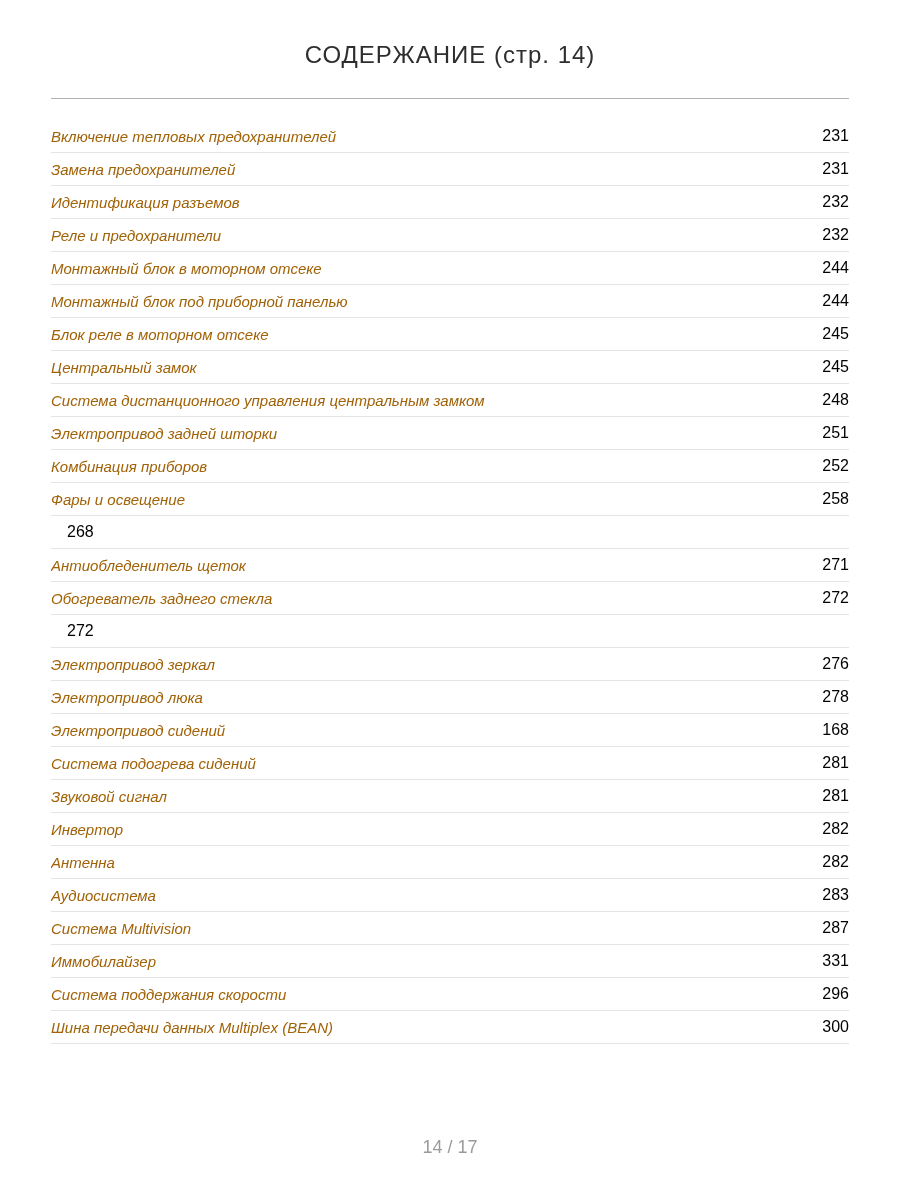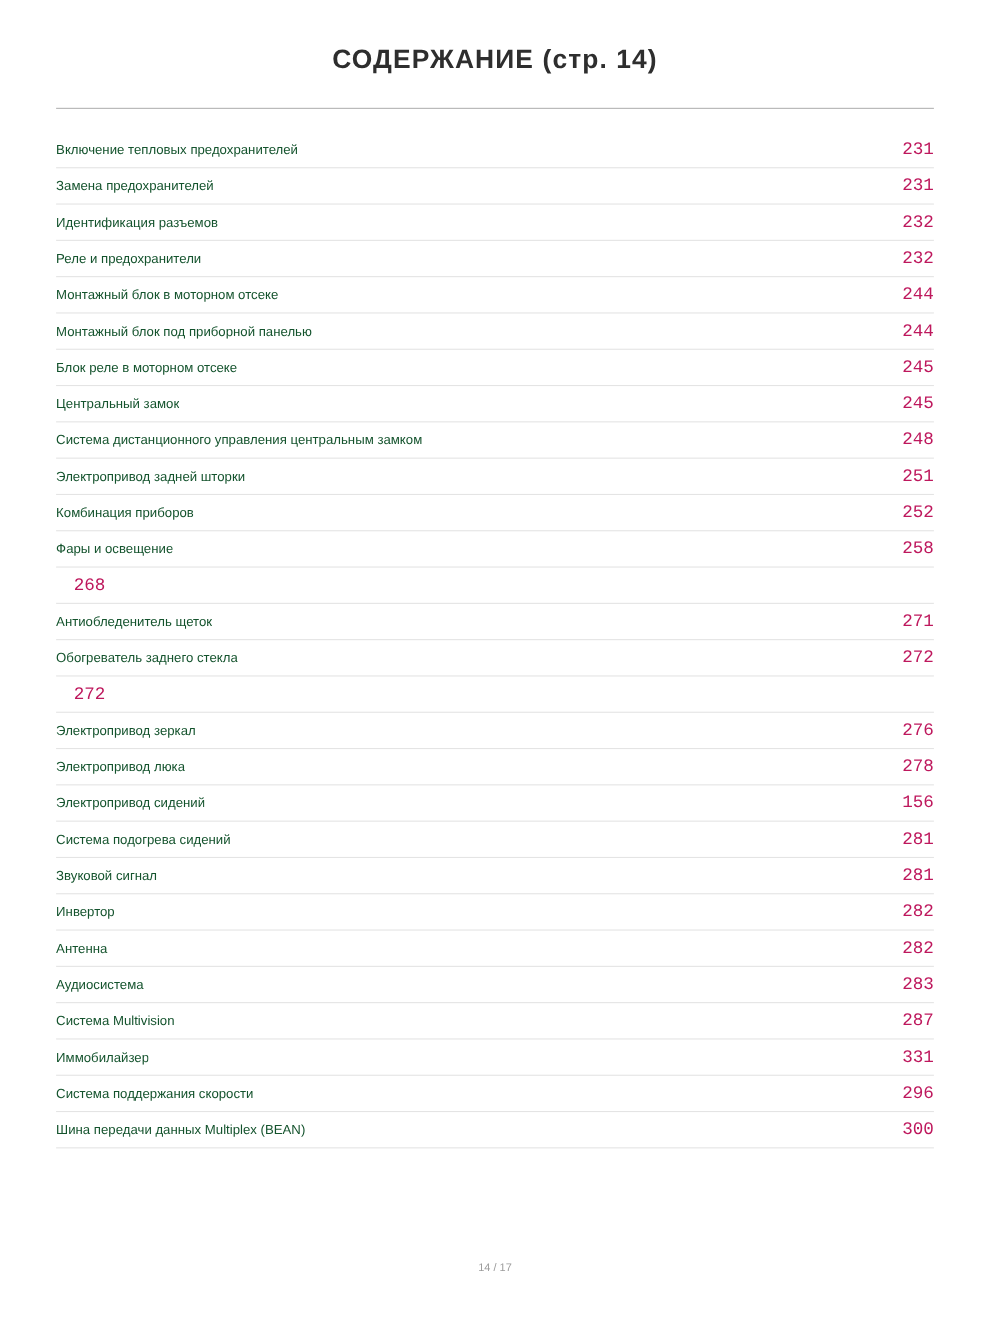--- a/index.html
+++ b/index.html
@@ -13,21 +13,21 @@
     overflow: hidden;
   }
   .page {
     padding: 0 51px;
   }
   .toc-title {
     margin: 0;
     padding-top: 40px;
     text-align: center;
     font-size: 24px;
-    font-weight: 700;
+    font-weight: 400;
     letter-spacing: 1px;
     line-height: 30px;
     color: #2e2e2e;
   }
   .title-divider {
     border: none;
     border-top: 1px solid #b3b3b3;
     margin: 28px 0 0 0;
     height: 0;
   }
@@ -35,38 +35,38 @@
     margin-top: 21px;
   }
   .toc-row {
     display: flex;
     justify-content: space-between;
     align-items: center;
     height: 33px;
     border-bottom: 1px solid #e4e4e4;
   }
   .toc-entry-title {
-    font-size: 12px;
-    color: #14532d;
+    font-size: 15px;
+    color: #a16207;
     white-space: nowrap;
     overflow: hidden;
+    font-style: italic;
   }
   .toc-entry-page {
     font-size: 16px;
-    color: #be185d;
+    color: #000000;
     padding-left: 16px;
-    font-family: Liberation Mono, monospace;
   }
   .footer {
     position: absolute;
     bottom: 42px;
     left: 0;
     width: 100%;
     text-align: center;
-    font-size: 10px;
+    font-size: 18px;
     color: #9b9b9b;
   }
 </style>
 </head>
 <body>
 
 <div class="page">
   <h1 class="toc-title">СОДЕРЖАНИЕ (стр. 14)</h1>
   <hr class="title-divider">
   <div class="toc-list">
@@ -153,21 +153,21 @@
     <span class="toc-entry-page">276</span>
   </div>
 
   <div class="toc-row">
     <span class="toc-entry-title">Электропривод люка</span>
     <span class="toc-entry-page">278</span>
   </div>
 
   <div class="toc-row">
     <span class="toc-entry-title">Электропривод сидений</span>
-    <span class="toc-entry-page">156</span>
+    <span class="toc-entry-page">168</span>
   </div>
 
   <div class="toc-row">
     <span class="toc-entry-title">Система подогрева сидений</span>
     <span class="toc-entry-page">281</span>
   </div>
 
   <div class="toc-row">
     <span class="toc-entry-title">Звуковой сигнал</span>
     <span class="toc-entry-page">281</span>

